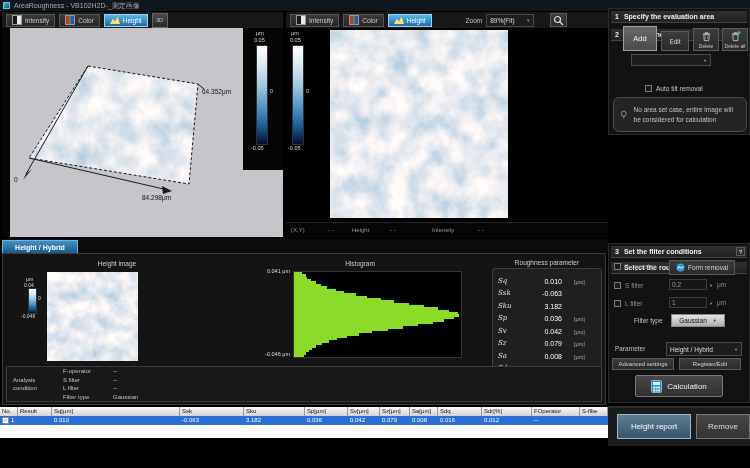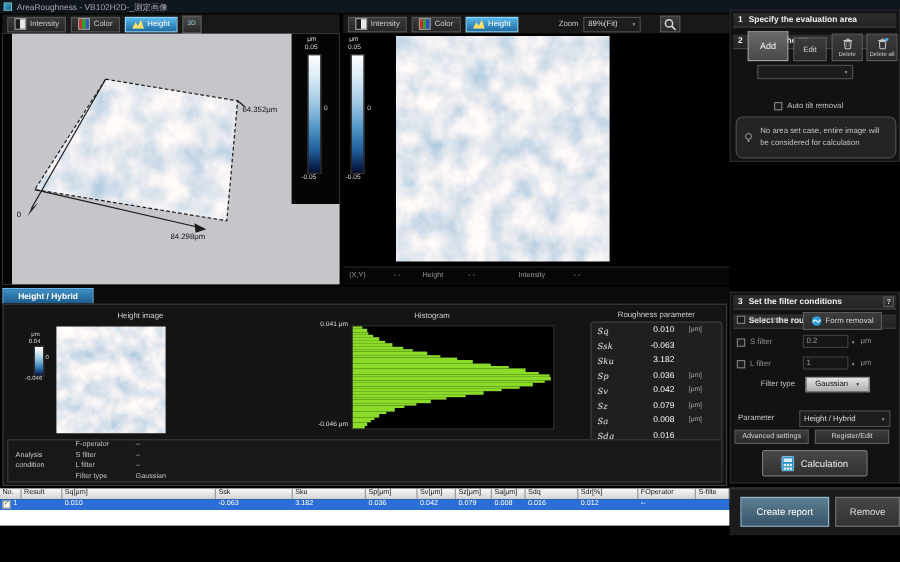--- a/index.html
+++ b/index.html
@@ -59,21 +59,21 @@
            display:inline-flex;align-items:center;justify-content:center;}
   
   .tabstrip{left:0;top:239px;width:608px;height:14px;background:#0b0b0b;}
   .tab{left:2px;top:240px;width:76px;height:13px;background:linear-gradient(#3e90c8,#1c5a88);border:1px solid #6ab4e4;border-bottom:none;
        color:#fff;font-size:7px;font-weight:bold;display:flex;align-items:center;justify-content:center;box-sizing:border-box;}
   .apanel{left:2px;top:253px;width:604px;height:152px;background:#141414;border:1px solid #3a3a3a;box-sizing:border-box;}
   .ptitle{font-size:6.5px;color:#cfcfcf;text-align:center;}
   .histbox{left:293px;top:271px;width:169px;height:87px;background:#000;border:1px solid #333;display:flex;flex-direction:column;box-sizing:border-box;}
   .hbar{flex:1;background:#8bdc28;}
   .roughbox{left:492px;top:268px;width:110px;height:120px;background:#1f1f1f;border:1px solid #3e3e3e;border-radius:3px;padding-top:3px;box-sizing:border-box;}
-  .rrow{display:flex;align-items:flex-start;height:12.5px;padding:0 5px;}
+  .rrow{display:flex;align-items:flex-end;height:12.5px;padding:0 5px;}
   .rname{width:26px;font-family:"DejaVu Serif",serif;font-style:italic;font-size:7px;color:#e4e4e4;}
   .rval{width:38px;text-align:right;font-size:7px;color:#fff;}
   .runit{margin-left:12px;font-size:5.5px;color:#aaa;}
   .condbox{left:6px;top:366px;width:596px;height:36px;background:#181818;border:1px solid #3a3a3a;box-sizing:border-box;}
   .crow{display:flex;font-size:6px;color:#c0c0c0;line-height:8.5px;}
   .ckey{width:50px;margin-left:56px;}
   .cval{width:80px;}
   
   .tblhead{left:0;top:407px;width:608px;height:9px;background:linear-gradient(#fbfbfb,#d2d2d2);display:flex;}
   .tblrow{left:0;top:416px;width:608px;height:9px;background:#2b6fd6;display:flex;}
@@ -493,19 +493,19 @@
       <span class="td" style="width: 28px;">0.008</span>
       <span class="td" style="width: 44px;">0.016</span>
       <span class="td" style="width: 50px;">0.012</span>
       <span class="td" style="width: 48px;">--</span>
       <span class="td" style="width: 28px;"></span>
     </div>
   <div class="abs whitearea"></div>
 
   <div class="abs brpanel"></div>
   <div class="abs report" style="left:617px;top:414px;width:72px;height:23px;">
-    <span>Create report</span>
+    <span>Height report</span>
   </div>
   <div class="abs cancelb" style="left:696px;top:414px;width:52px;height:23px;">
     <span>Remove</span>
   </div>
 
 </div>
 
 </body></html>

